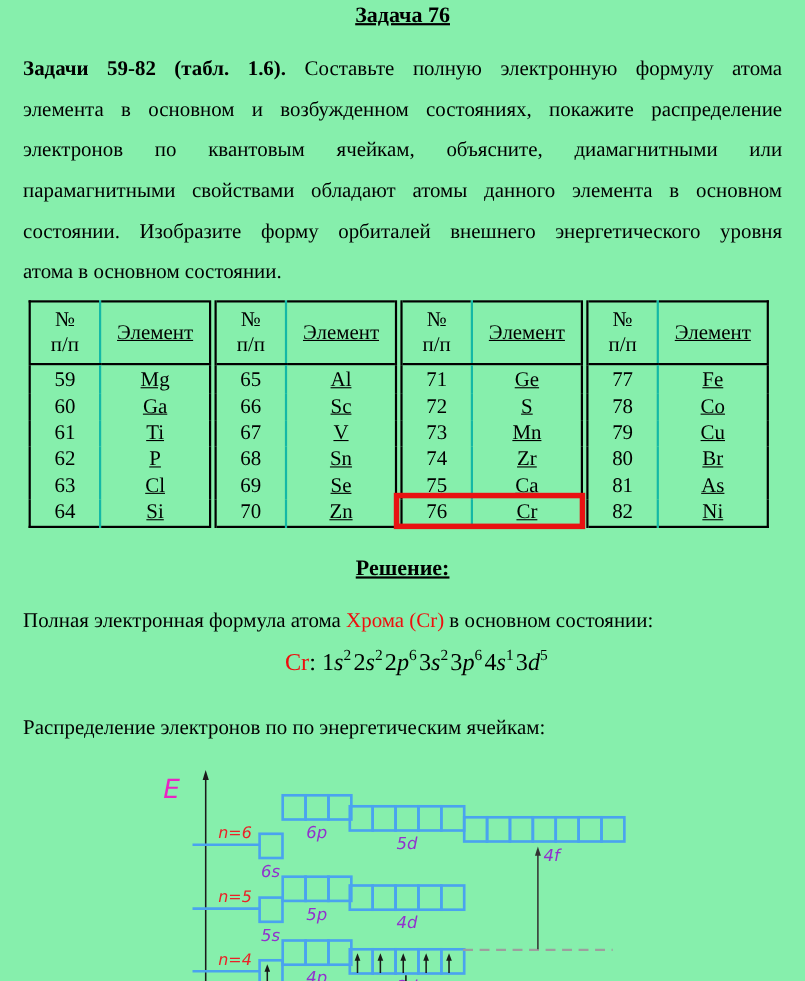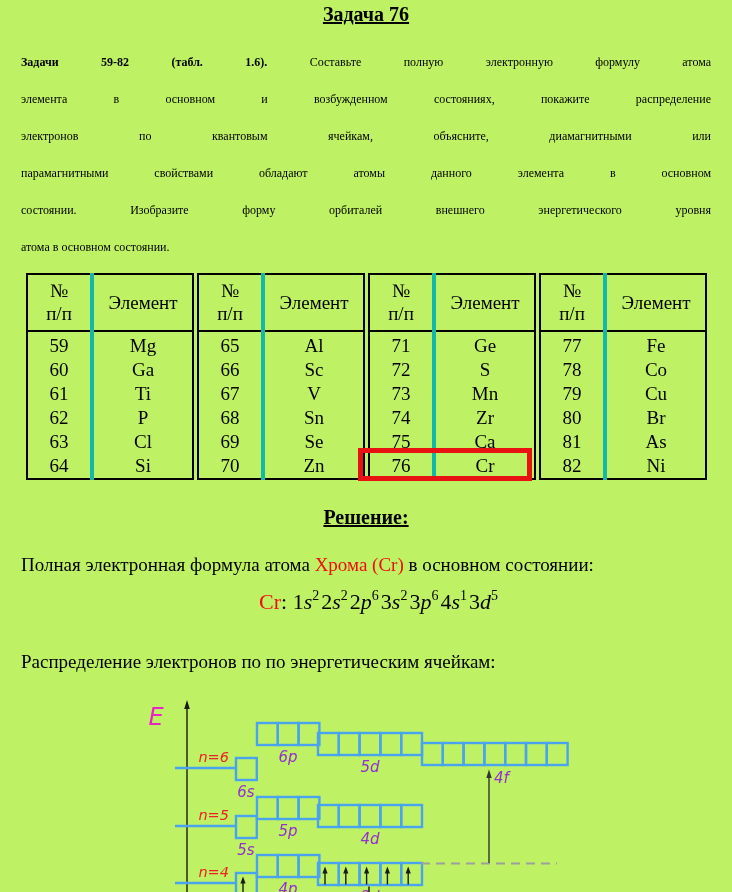--- a/index.html
+++ b/index.html
@@ -1,42 +1,42 @@
 <!DOCTYPE html>
 <html><head>
 <meta charset="utf-8">
 <style>
   html,body { margin:0; padding:0; background:#fff; }
   .page {
-    position:relative; width:732px; height:892px; background:#bef264;
+    position:relative; width:732px; height:892px; background:#86efac;
     font-family:"Liberation Serif", serif; color:#000; overflow:hidden;
   }
   .heading {
     position:absolute; left:0; right:0; text-align:center;
     font-weight:bold; font-size:20px; text-decoration:underline;
   }
   #page-title { top:3px; }
   #solution-heading { top:506px; }
   #task-paragraph {
     position:absolute; top:44px; left:21px; width:690px;
-    font-size:12px; line-height:37px;
+    font-size:19px; line-height:37px;
   }
   .jline { text-align:justify; text-align-last:justify; }
   .lastline { text-align:left; }
   .bold { font-weight:bold; }
 
   
   #el-table {
     position:absolute; top:273px; left:26px;
     border-collapse:collapse; table-layout:fixed;
     font-size:19px; border:2.5px solid #000;
   }
   #el-table th, #el-table td { text-align:center; font-weight:normal; padding:0; }
   #el-table .no  { width:62px; }
-  #el-table .el  { width:98px; border-left:4px solid #14b8a6; }
+  #el-table .el  { width:98px; border-left:2px solid #14b8a6;text-decoration:underline; }
   #el-table .gstart { border-left:7px double #000; }
   #el-table thead th { border-bottom:2.5px solid #000; height:55px; }
   #el-table tbody td { height:24px; }
   #el-table tbody tr:first-child td { padding-top:2px; }
   .hdr-two { line-height:1.18; }
   #highlight-box {
     position:absolute; left:358px; top:448px; width:174px; height:33px;
     border:5px solid #e81212; box-sizing:border-box; z-index:5;
   }
 

